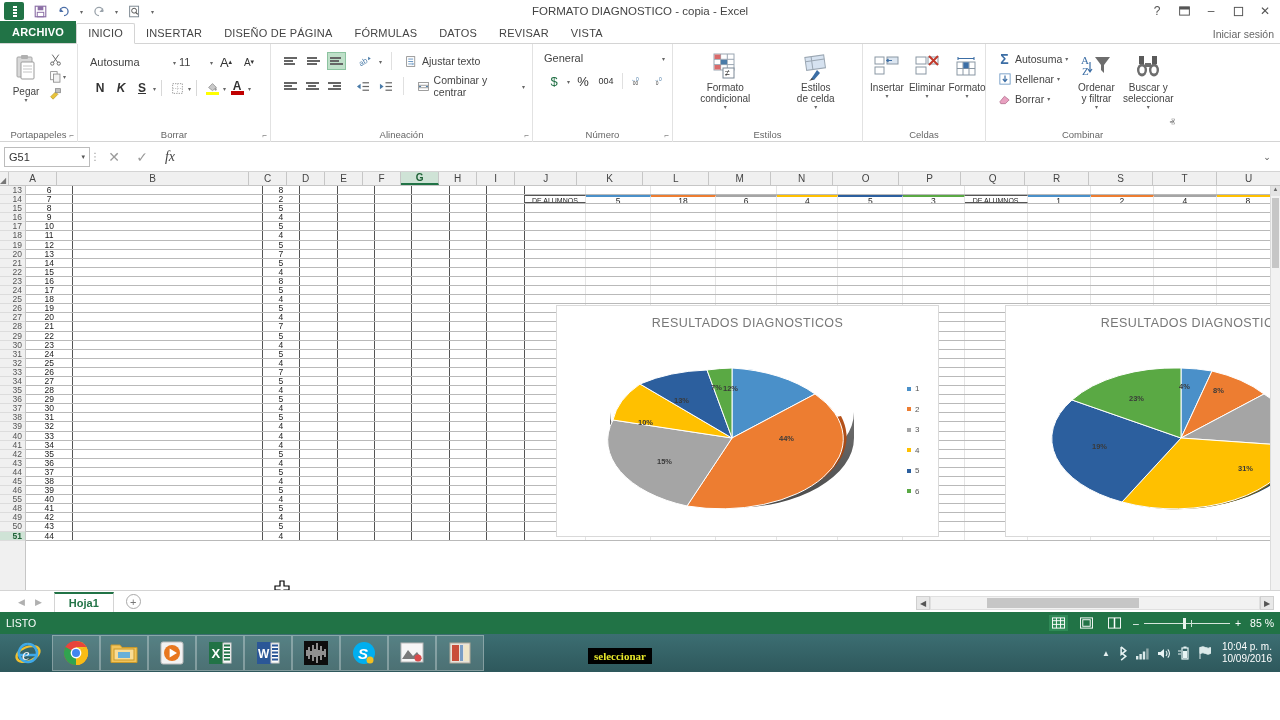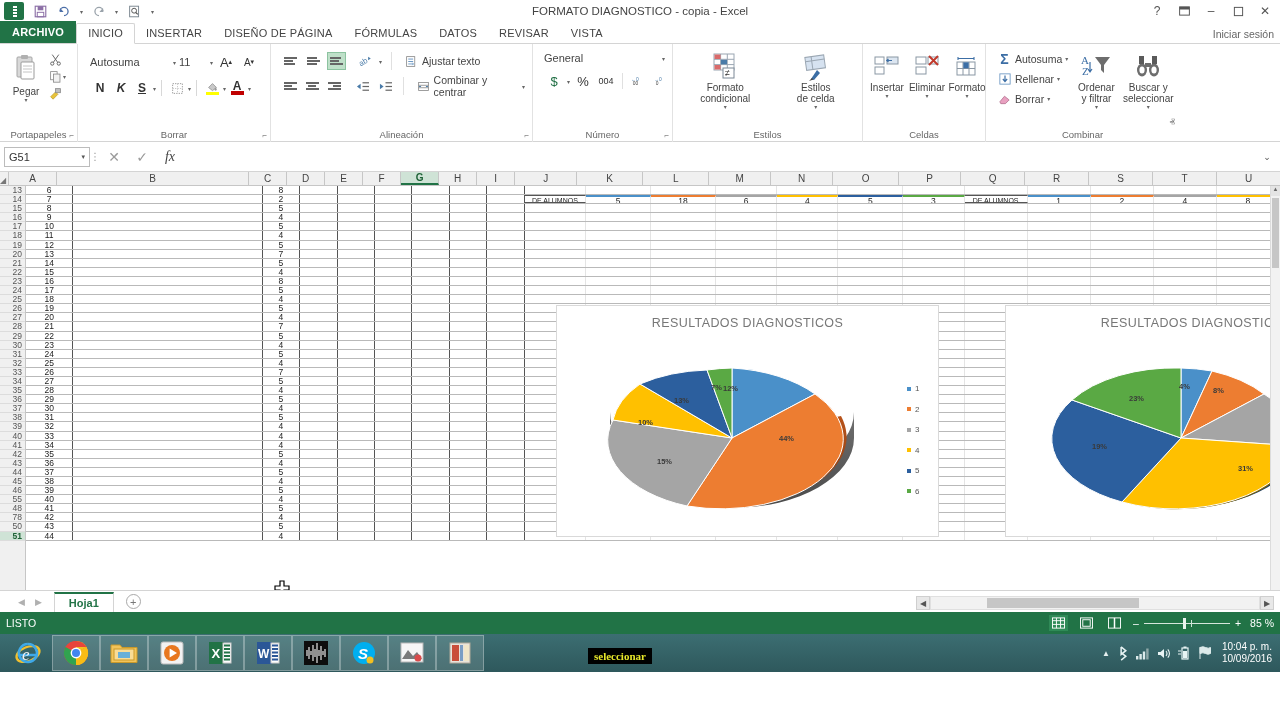--- a/index.html
+++ b/index.html
@@ -646,21 +646,21 @@
         <div class="rh">39</div>
         <div class="rh">40</div>
         <div class="rh">41</div>
         <div class="rh">42</div>
         <div class="rh">43</div>
         <div class="rh">44</div>
         <div class="rh">45</div>
         <div class="rh">46</div>
         <div class="rh">55</div>
         <div class="rh">48</div>
-        <div class="rh">78</div>
+        <div class="rh">49</div>
         <div class="rh">50</div>
         <div class="rh sel">51</div>
       </div>
     <div class="cells" id="cells">
         <div class="grow">
           <div class="gc strong" style="width: 48px;">6</div>
           <div class="gc strong" style="width: 192px;"></div>
           <div class="gc strong" style="width: 38px;">8</div>
           <div class="gc strong" style="width: 38px;"></div>
           <div class="gc strong" style="width: 38px;"></div>

